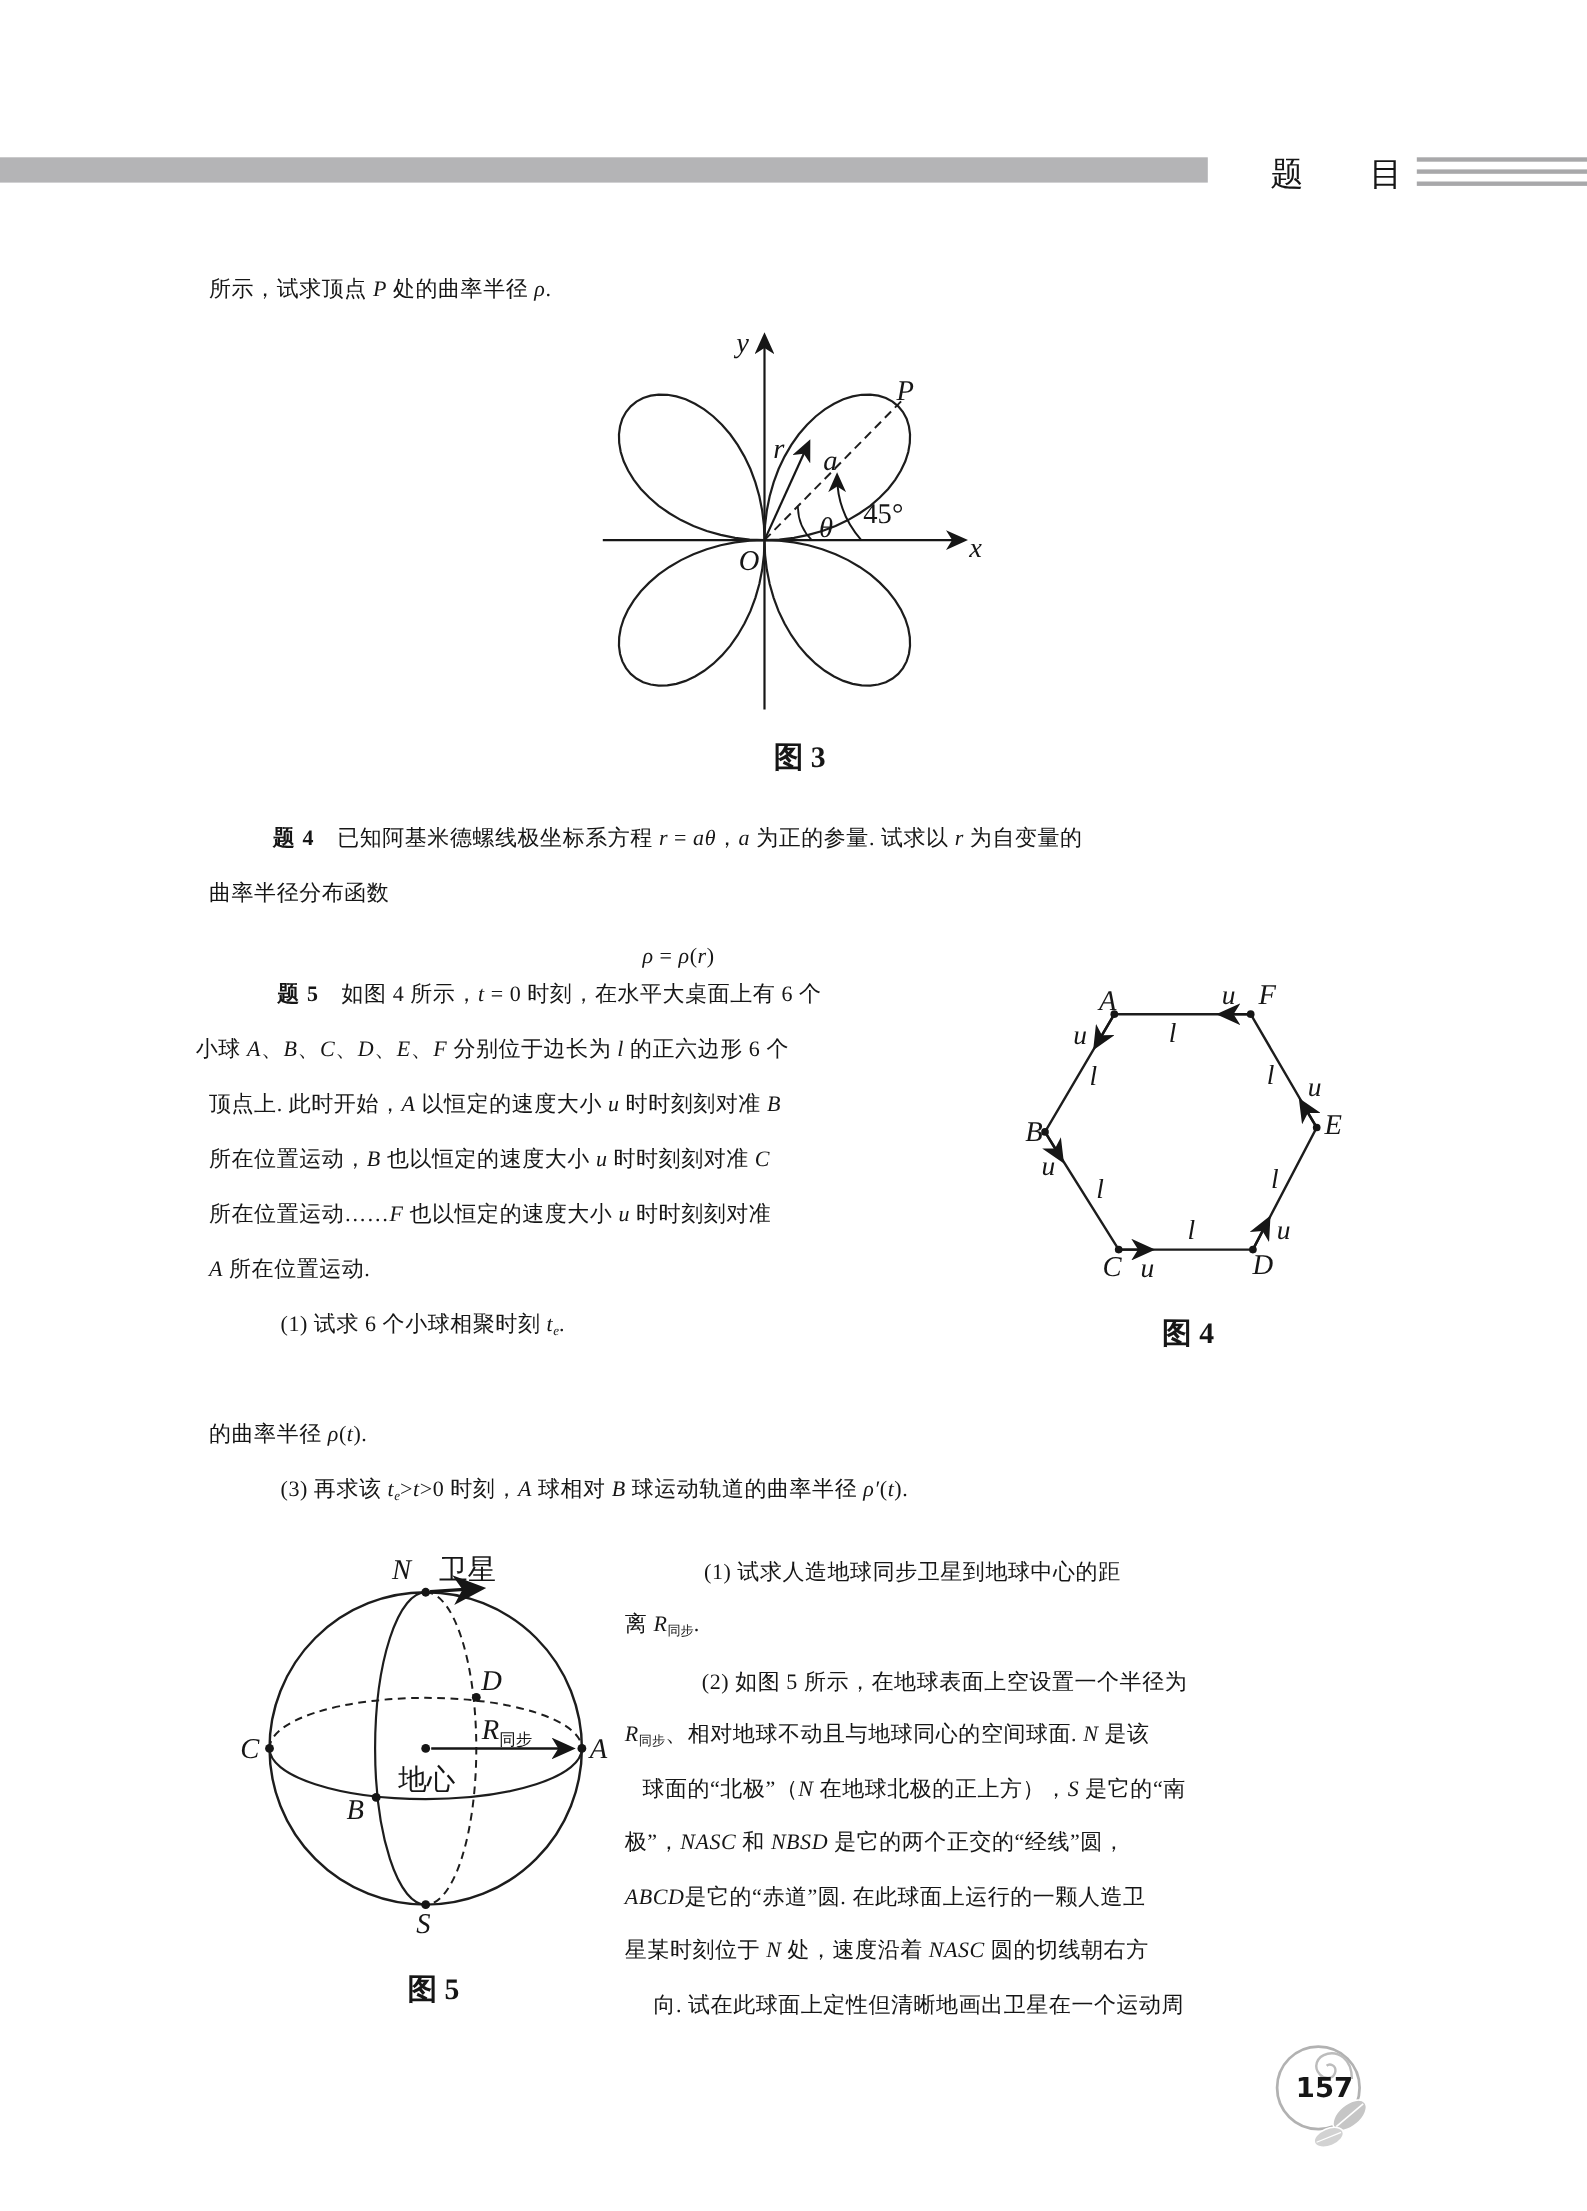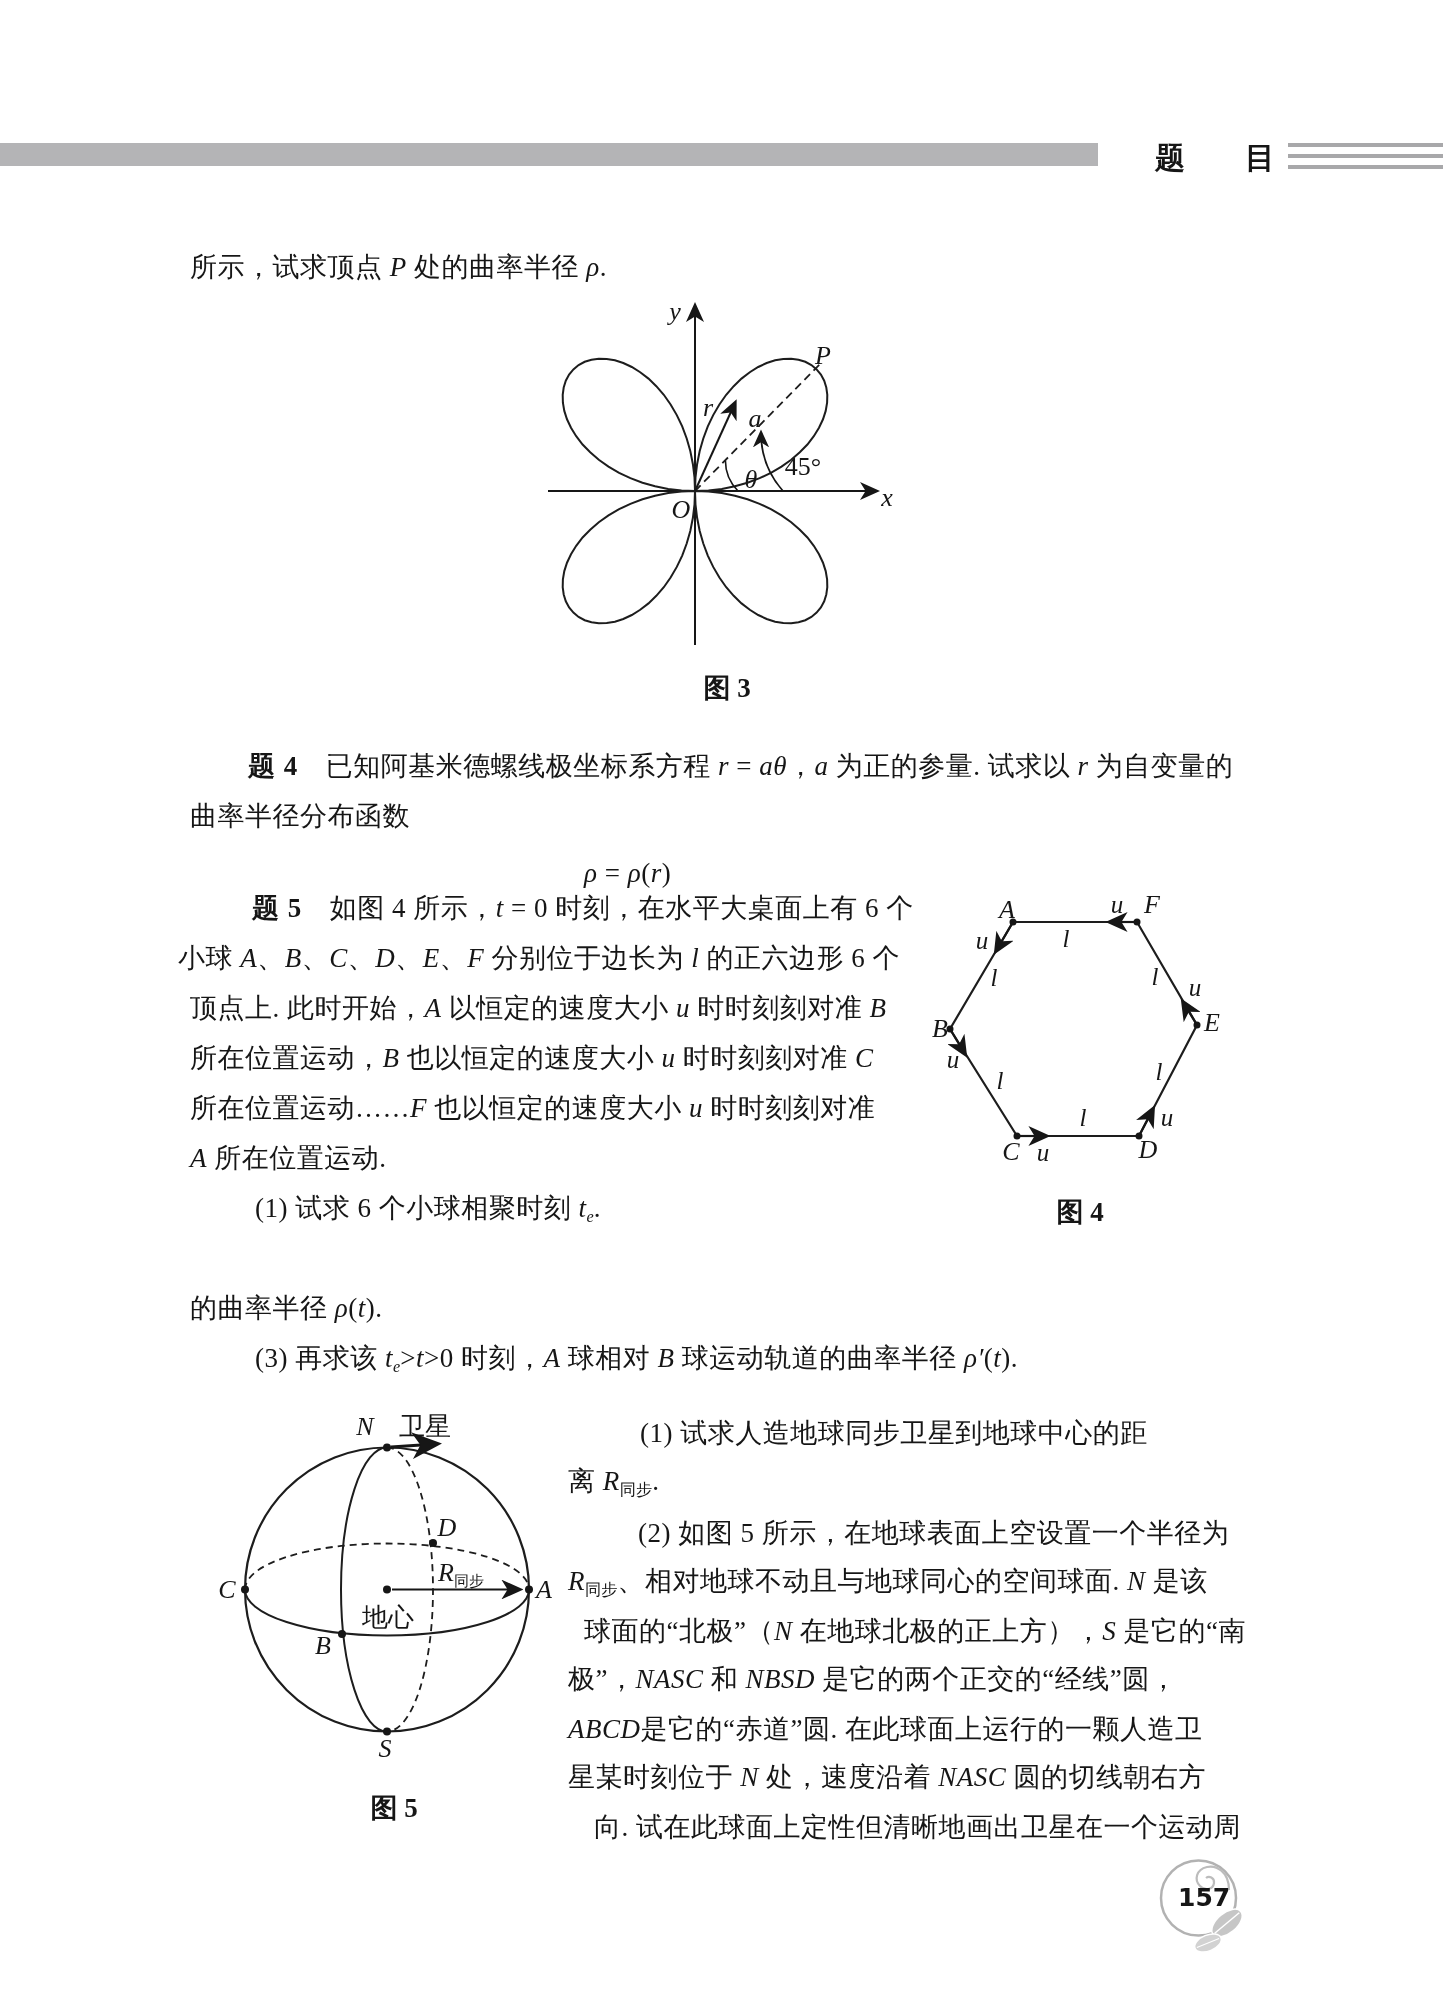--- a/index.html
+++ b/index.html
@@ -1,22 +1,22 @@
 <!DOCTYPE html>
 <html><head>
 <meta charset="utf-8">
 <style>
   html,body{margin:0;padding:0;background:#e8e8e8;}
   .page{position:relative;width:1443px;height:2010px;background:#ffffff;overflow:hidden;
         font-family:"Liberation Serif","DejaVu Serif",serif;color:#161616;}
   .hbar{position:absolute;left:0;top:143px;width:1098px;height:23px;background:#b4b4b6;}
-  .htitle{position:absolute;left:1155px;top:138px;font-size:30px;letter-spacing:0;font-weight:bold;}
+  .htitle{position:absolute;left:1155px;top:138px;font-size:30px;letter-spacing:0;}
   .htitle .g2{margin-left:60px;}
   .hline{position:absolute;height:4px;background:#a8a8aa;left:1288px;width:155px;}
-  .line{position:absolute;white-space:nowrap;font-size:27px;line-height:1.15;letter-spacing:0.5px;}
+  .line{position:absolute;white-space:nowrap;font-size:20px;line-height:1.15;letter-spacing:0.5px;}
   .it{font-style:italic;}
   .bd{font-weight:bold;letter-spacing:1px;}
   .sb{font-size:0.6em;vertical-align:-0.3em;letter-spacing:0;}
   svg{position:absolute;overflow:visible;}
   svg text{fill:#161616;}
   .flb{font-family:"Liberation Serif","DejaVu Serif",serif;font-style:italic;font-size:26px;}
   .fsm{font-family:"Liberation Serif","DejaVu Serif",serif;font-style:italic;font-size:25px;}
   .fcjk{font-family:"Liberation Serif","DejaVu Serif",serif;font-size:26px;}
   .fcap{font-family:"Liberation Serif","DejaVu Serif",serif;font-size:27px;font-weight:bold;}
   .fsub{font-family:"Liberation Serif","DejaVu Serif",serif;font-size:15px;}

